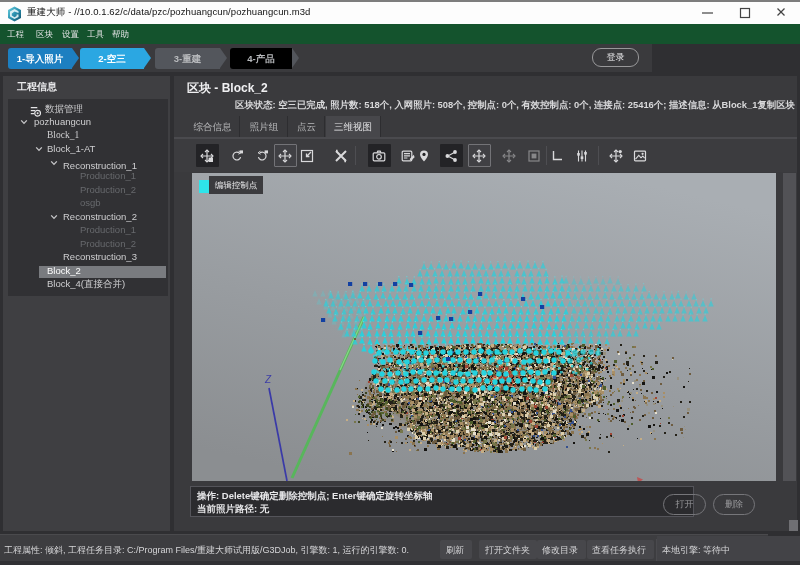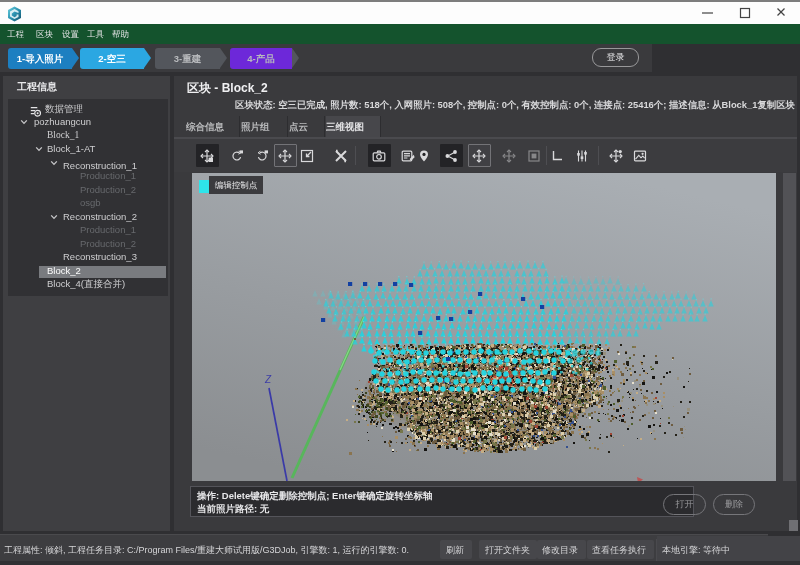--- a/index.html
+++ b/index.html
@@ -22,43 +22,43 @@
 
 
 #tabstrip { position:absolute; left:0; top:44px; width:652px; height:28px; background:#3a3a3d; }
 .ftab { position:absolute; top:4px; height:21px; line-height:21px; text-align:center;
   font-size:9.5px; font-weight:bold; color:#fff; border-radius:3px 0 0 3px; }
 .ftab:after { content:""; position:absolute; right:-7px; top:0; width:0; height:0;
   border-top:10.5px solid transparent; border-bottom:10.5px solid transparent; border-left:7px solid; }
 #ftab1 { left:8px;   width:64px; background:#1d7fc1; } #ftab1:after { border-left-color:#1d7fc1; }
 #ftab2 { left:80px;  width:64px; background:#2ba7e2; } #ftab2:after { border-left-color:#2ba7e2; }
 #ftab3 { left:155px; width:65px; background:#53565c; color:#b8babd; } #ftab3:after { border-left-color:#53565c; }
-#ftab4 { left:230px; width:62px; background:#6d28d9; color:#b8babd; } #ftab4:after { border-left-color:#53565c; }
+#ftab4 { left:230px; width:62px; background:#000000; color:#b8babd; } #ftab4:after { border-left-color:#53565c; }
 #loginbtn { position:absolute; right:13px; top:4px; width:47px; height:19px; line-height:17px;
   border:1px solid #98989a; border-radius:9px; color:#ececee; font-size:9px; text-align:center; }
 
 
 #leftpanel { position:absolute; left:3px; top:76px; width:167px; height:455px; background:#3f3f42; }
 #treebox { position:absolute; left:8px; top:99px; width:160px; height:197px; background:#313134; }
 #lp-title { position:absolute; left:17px; top:80px; font-size:10px; font-weight:bold; color:#e8e8ea; }
 .trow { position:absolute; height:13.5px; line-height:13.5px; font-size:9.5px; color:#cfcfd1; white-space:nowrap;text-align:right; }
 .trow.dim { color:#67696d; }
 .chev { position:absolute; width:7px; height:7px; }
 .chev svg { display:block; }
 #selrow { position:absolute; left:39px; top:265.5px; width:127px; height:12px; background:#797b7f; }
 
 
 #rightpanel { position:absolute; left:174px; top:76px; width:623px; height:455px; background:#3a3a3d; }
 #rp-title { position:absolute; left:187px; top:80px; font-size:12px; font-weight:bold; color:#f0f0f2; }
 #rp-info { position:absolute; left:187px; top:99px; width:610px; font-size:9.4px; font-weight:bold; color:#d8d8da; white-space:nowrap;margin-left:48px; }
 
 
 #subtabs { position:absolute; left:174px; top:116px; width:623px; height:21px; }
-.stab { position:absolute; top:0; height:21px; line-height:21px; font-size:9.5px; color:#b9babc;
-  border-right:1px solid #2d2d30;font-weight:bold; }
+.stab { position:absolute; top:0; height:21px; line-height:21px; text-align:center; font-size:9.5px; color:#b9babc;
+  border-right:1px solid #2d2d30; }
 .stab.active { background:#47474b; color:#e2e2e4; }
 #stabline { position:absolute; left:174px; top:137px; width:623px; height:2px; background:#4a4a4e; }
 
 
 #toolbar { position:absolute; left:174px; top:139px; width:623px; height:33px; background:#3c3c3f; }
 .tbtn { position:absolute; top:5px; width:23px; height:23px; border-radius:1px; }
 .tbtn svg { position:absolute; left:4.5px; top:4.5px; }
 .tbtn.pressed { background:#232326; }
 .tbtn.sel { border:1px solid #737377; background:#404044; }
 .tbtn.sel svg { left:3.5px; top:3.5px; }
@@ -102,20 +102,21 @@
       <defs>
           <linearGradient id="lg" x1="0" y1="0" x2="1" y2="1">
         <stop offset="0" stop-color="#6fd4e2"></stop>
             <stop offset="0.5" stop-color="#2a91b0"></stop>
             <stop offset="1" stop-color="#114f68"></stop>
       </linearGradient>
         </defs>
       <path d="M7.5 0.5 L14 4 L14 12 L7.5 15.5 L1 12 L1 4 Z" fill="url(#lg)"></path>
       <path d="M7.5 3 L11.5 5.2 L11.5 7 L7.5 5.6 L4.8 7.4 L4.8 9.6 L7.5 11.2 L9.6 10 L9.6 8.6 L11.5 8.6 L11.5 10.9 L7.5 13 L3 10.5 L3 5.5 Z" fill="#e8f6fa" fill-opacity="0.9"></path>
     </svg>
+    <span class="ttl">重建大师 - //10.0.1.62/c/data/pzc/pozhuangcun/pozhuangcun.m3d</span>
     <svg class="winbtn" style="left:697px" width="100" height="22" viewBox="0 0 100 22">
       <line x1="5" y1="11" x2="16" y2="11" stroke="#444" stroke-width="1.2"></line>
       <rect x="43.5" y="6.5" width="9" height="9" fill="none" stroke="#444" stroke-width="1.2"></rect>
       <line x1="80.5" y1="6.5" x2="87.5" y2="13.5" stroke="#444" stroke-width="1.2"></line>
       <line x1="87.5" y1="6.5" x2="80.5" y2="13.5" stroke="#444" stroke-width="1.2"></line>
     </svg>
   </div>
 
   <div id="menubar">
     <span style="left:7px">工程</span>

